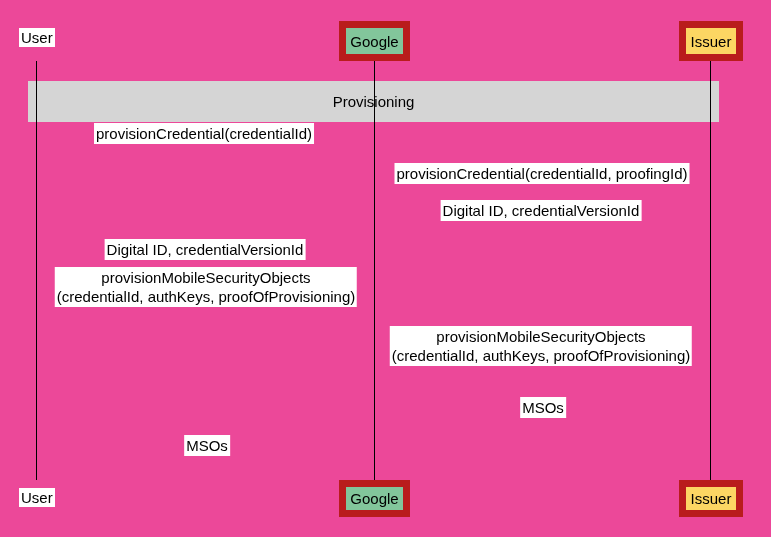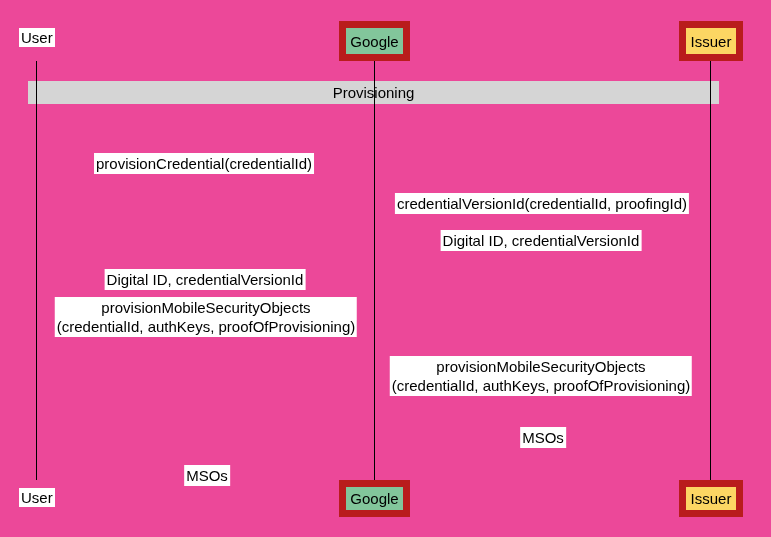--- a/index.html
+++ b/index.html
@@ -39,21 +39,21 @@
     line-height: 19px;
     padding: 0 2px;
     white-space: nowrap;
   }
   
   .band {
     position: absolute;
     left: 28px;
     top: 81px;
     width: 691px;
-    height: 23px;
+    height: 41px;
     background: #d5d5d5;
     display: flex;
     align-items: center;
     justify-content: center;
     font-size: 15px;
     color: #000000;
   }
   
   .lifeline {
     position: absolute;
@@ -66,21 +66,20 @@
   .msg {
     position: absolute;
     transform: translateX(-50%);
     background: #ffffff;
     color: #000000;
     font-size: 15px;
     line-height: 19px;
     padding: 1px 2px;
     text-align: center;
     white-space: nowrap;
-    margin-top: 30px;
   }
 </style>
 </head>
 <body>
 
 <div class="canvas">
 
   <div class="actor-label" style="left:19px; top:28px;">User</div>
   <div class="actor-box google" style="left:339px; top:21px; width:71px; height:40px;">Google</div>
   <div class="actor-box issuer" style="left:679px; top:21px; width:64px; height:40px;">Issuer</div>
@@ -89,21 +88,21 @@
 
   <div class="lifeline" style="left:36px;"></div>
   <div class="lifeline" style="left:374px;"></div>
   <div class="lifeline" style="left:710px;"></div>
 
   <div class="msg" style="left:204px; top:123px;">
     <div>provisionCredential(credentialId)</div>
   </div>
 
   <div class="msg" style="left:542px; top:163px;">
-    <div>credentialVersionId(credentialId, proofingId)</div>
+    <div>provisionCredential(credentialId, proofingId)</div>
   </div>
 
   <div class="msg" style="left:541px; top:200px;">
     <div>Digital ID, credentialVersionId</div>
   </div>
 
   <div class="msg" style="left:205px; top:239px;">
     <div>Digital ID, credentialVersionId</div>
   </div>
 

